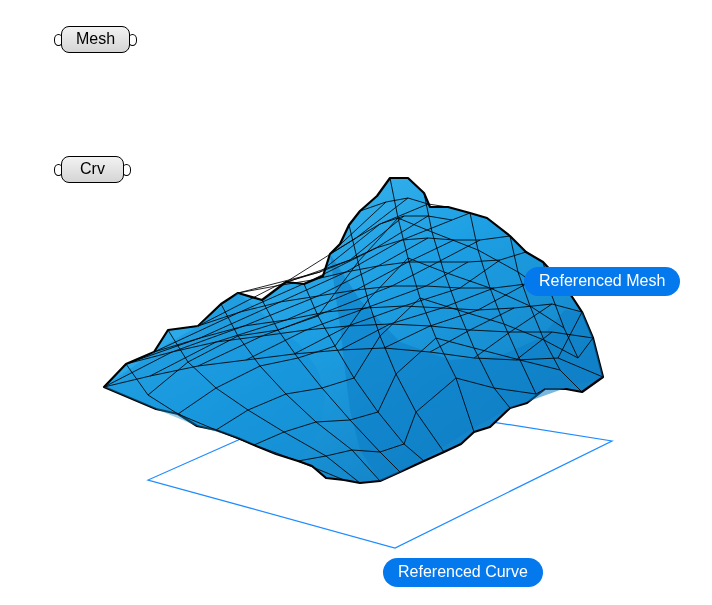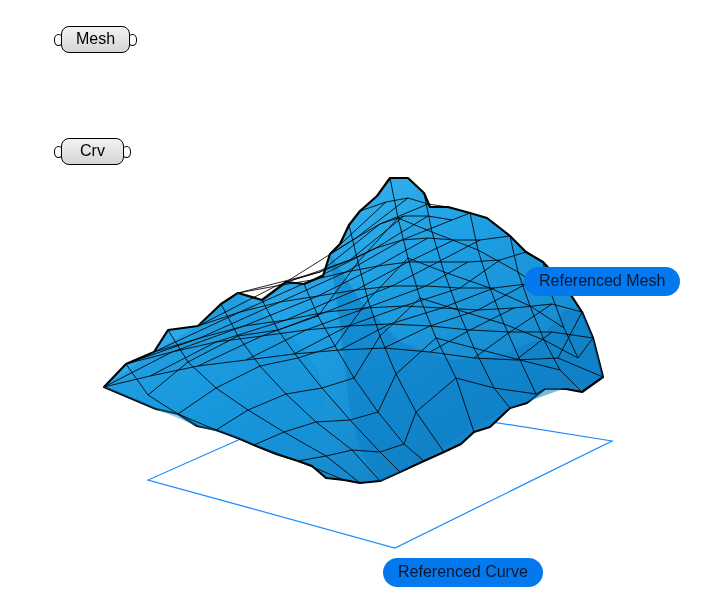--- a/index.html
+++ b/index.html
@@ -35,21 +35,21 @@
   font-weight: 400;
   color: #000;
   box-sizing: border-box;
   position: relative;
   z-index: 1;
   text-align: center;
 }
 .pill {
   position: absolute;
   background: #0478ed;
-  color: #0f172a;
+  color: #ffffff;
   font-size: 16px;
   font-weight: 400;
   padding: 5px 15px 6px 15px;
   border-radius: 16px;
   white-space: nowrap;
 }
 .canvas {
   position: absolute;
   left: 0;
   top: 0;
@@ -57,21 +57,21 @@
 </style>
 </head>
 <body>
 
 <div class="node" style="left:54px; top:26px;">
   <span class="grip"></span>
   <span class="node-body">Mesh</span>
   <span class="grip"></span>
 </div>
 
-<div class="node" style="left:54px; top:138px;align-items:center;">
+<div class="node" style="left:54px; top:156px;align-items:center;">
   <span class="grip"></span>
   <span class="node-body" style="padding-left:18px;padding-right:18px;">Crv</span>
   <span class="grip"></span>
 </div>
 
 <svg class="canvas" width="712" height="605">
   <defs>
     <linearGradient id="mgrad" x1="0" y1="0" x2="1" y2="1">
       <stop offset="0%" stop-color="#50c3f4"></stop>
       <stop offset="45%" stop-color="#1ea0e4"></stop>

